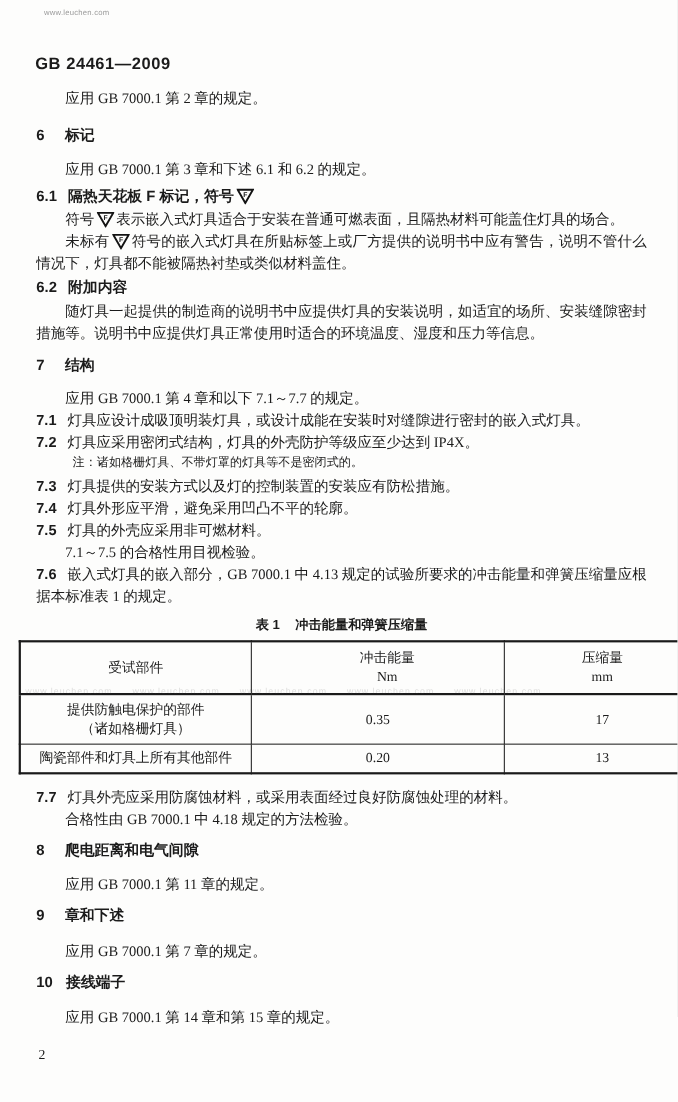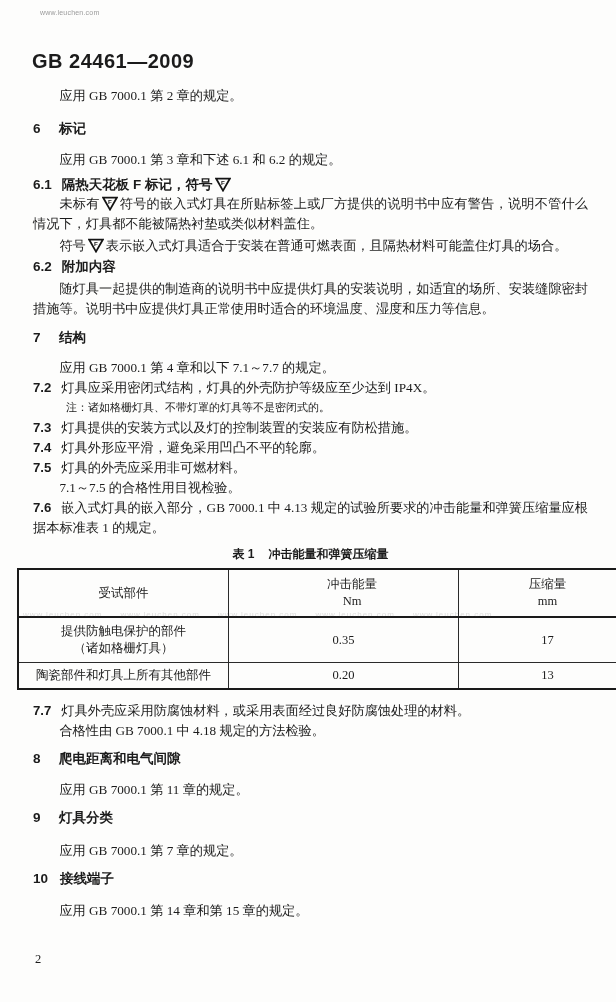--- a/index.html
+++ b/index.html
@@ -13,21 +13,21 @@
     box-sizing:border-box;
   }
   .top-watermark{
     position:absolute;top:9px;left:40px;
     font-family:"Liberation Sans","DejaVu Sans",sans-serif;
     font-size:7px;color:#9a9a9a;letter-spacing:.2px;
   }
   .doc-number{
     margin:50px 0 0 32px;
     font-family:"Liberation Sans","DejaVu Sans",sans-serif;
-    font-weight:bold;font-size:20px;letter-spacing:.5px;
+    font-weight:bold;font-size:15px;letter-spacing:.5px;
   }
   .content{padding:0 28px 0 33px;}
   h2.sec,h3.sub{
     font-family:"Liberation Sans","DejaVu Sans",sans-serif;
     font-weight:bold;font-size:13.5px;line-height:18px;margin:0;
   }
   h2.sec .num{display:inline-block;min-width:14px;margin-right:12px;}
   h3.sub .num{display:inline-block;margin-right:10px;}
   p.body{
     font-size:13.2px;line-height:20px;margin:0;
@@ -96,43 +96,46 @@
       <span class="num">6</span><span>标记</span>
     </h2>
     <p class="body ind" style="margin-top:12px">应用 GB 7000.1 第 3 章和下述 6.1 和 6.2 的规定。</p>
 
     <h3 class="sub" style="margin-top:6px">
       <span class="num">6.1</span><span>隔热天花板 F 标记，符号</span><svg class="fmark" width="16" height="15" viewBox="0 0 22 20">
           <path d="M1.5,1.8 H20.5 L11,18.4 Z" fill="none" stroke="#141414" stroke-width="2.4"></path>
           <text x="11" y="10.5" text-anchor="middle" font-size="8.5" font-weight="bold" fill="#141414">F</text>
         </svg>
     </h3>
+    <p class="body ind" style="margin-top:2px">
+      <span>符号</span><svg class="fmark" width="16" height="15" viewBox="0 0 22 20">
+          <path d="M1.5,1.8 H20.5 L11,18.4 Z" fill="none" stroke="#141414" stroke-width="2.4"></path>
+          <text x="11" y="10.5" text-anchor="middle" font-size="8.5" font-weight="bold" fill="#141414">F</text>
+        </svg><span>表示嵌入式灯具适合于安装在普通可燃表面，且隔热材料可能盖住灯具的场合。</span>
+    </p>
     <p class="body ind" style="margin-top:0">
       <span>未标有</span><svg class="fmark" width="16" height="15" viewBox="0 0 22 20">
           <path d="M1.5,1.8 H20.5 L11,18.4 Z" fill="none" stroke="#141414" stroke-width="2.4"></path>
           <text x="11" y="10.5" text-anchor="middle" font-size="8.5" font-weight="bold" fill="#141414">F</text>
         </svg><span>符号的嵌入式灯具在所贴标签上或厂方提供的说明书中应有警告，说明不管什么情况下，灯具都不能被隔热衬垫或类似材料盖住。</span>
     </p>
-    <p class="body ind" style="margin-top:2px">
-      <span>符号</span><svg class="fmark" width="16" height="15" viewBox="0 0 22 20">
-          <path d="M1.5,1.8 H20.5 L11,18.4 Z" fill="none" stroke="#141414" stroke-width="2.4"></path>
-          <text x="11" y="10.5" text-anchor="middle" font-size="8.5" font-weight="bold" fill="#141414">F</text>
-        </svg><span>表示嵌入式灯具适合于安装在普通可燃表面，且隔热材料可能盖住灯具的场合。</span>
-    </p>
 
     <h3 class="sub" style="margin-top:2px">
       <span class="num">6.2</span><span>附加内容</span>
     </h3>
     <p class="body ind" style="margin-top:3px">随灯具一起提供的制造商的说明书中应提供灯具的安装说明，如适宜的场所、安装缝隙密封措施等。说明书中应提供灯具正常使用时适合的环境温度、湿度和压力等信息。</p>
 
     <h2 class="sec" style="margin-top:10px">
       <span class="num">7</span><span>结构</span>
     </h2>
     <p class="body ind" style="margin-top:11px">应用 GB 7000.1 第 4 章和以下 7.1～7.7 的规定。</p>
 
+    <p class="clause">
+      <span class="num">7.1</span><span>灯具应设计成吸顶明装灯具，或设计成能在安装时对缝隙进行密封的嵌入式灯具。</span>
+    </p>
     <p class="clause">
       <span class="num">7.2</span><span>灯具应采用密闭式结构，灯具的外壳防护等级应至少达到 IP4X。</span>
     </p>
     <p class="note">注：诸如格栅灯具、不带灯罩的灯具等不是密闭式的。</p>
     <p class="clause" style="margin-top:2px">
       <span class="num">7.3</span><span>灯具提供的安装方式以及灯的控制装置的安装应有防松措施。</span>
     </p>
     <p class="clause">
       <span class="num">7.4</span><span>灯具外形应平滑，避免采用凹凸不平的轮廓。</span>
     </p>
@@ -183,21 +186,21 @@
       <span class="num">7.7</span><span>灯具外壳应采用防腐蚀材料，或采用表面经过良好防腐蚀处理的材料。</span>
     </p>
     <p class="body ind" style="margin-top:0">合格性由 GB 7000.1 中 4.18 规定的方法检验。</p>
 
     <h2 class="sec" style="margin-top:9px">
       <span class="num">8</span><span>爬电距离和电气间隙</span>
     </h2>
     <p class="body ind" style="margin-top:12px">应用 GB 7000.1 第 11 章的规定。</p>
 
     <h2 class="sec" style="margin-top:9px">
-      <span class="num">9</span><span>灯具分类</span>
+      <span class="num">9</span><span>章和下述</span>
     </h2>
     <p class="body ind" style="margin-top:14px">应用 GB 7000.1 第 7 章的规定。</p>
 
     <h2 class="sec" style="margin-top:9px">
       <span class="num">10</span><span>接线端子</span>
     </h2>
     <p class="body ind" style="margin-top:13px">应用 GB 7000.1 第 14 章和第 15 章的规定。</p>
 
   </div>
 

